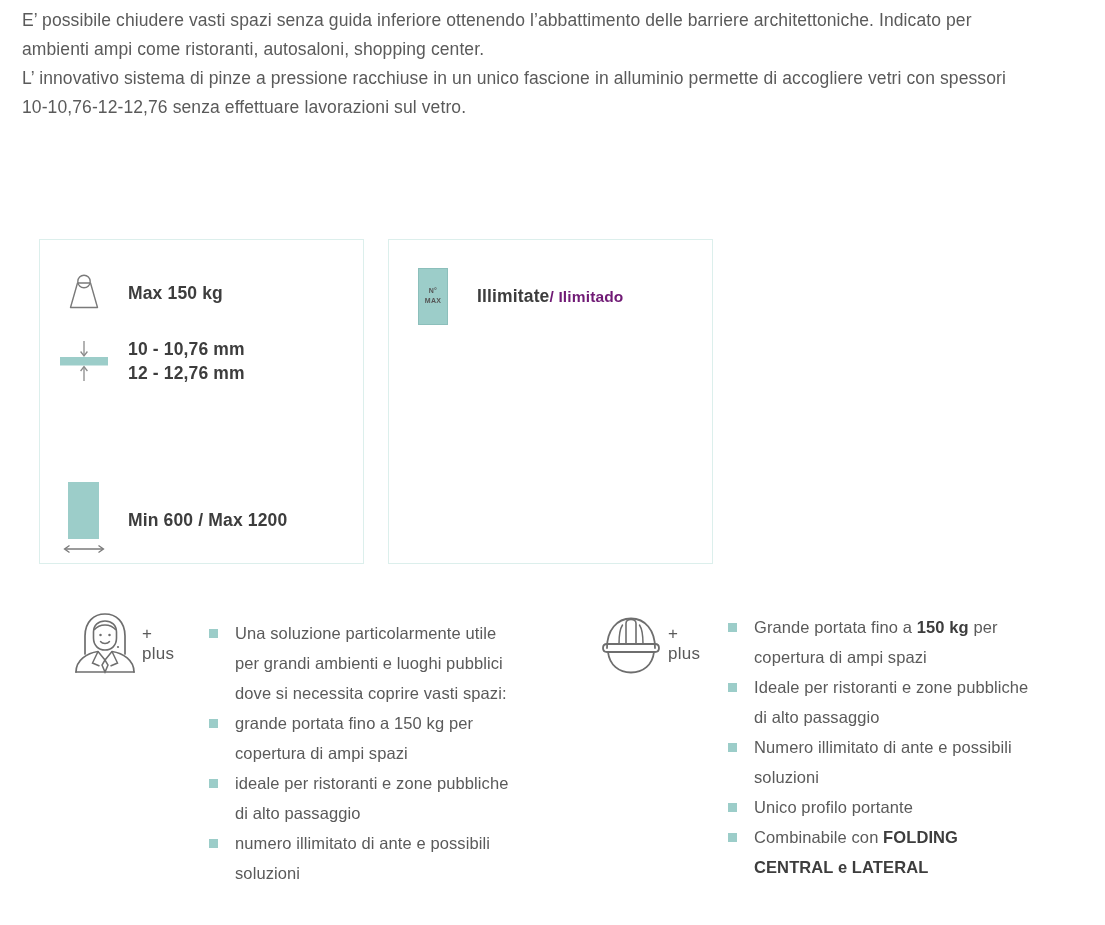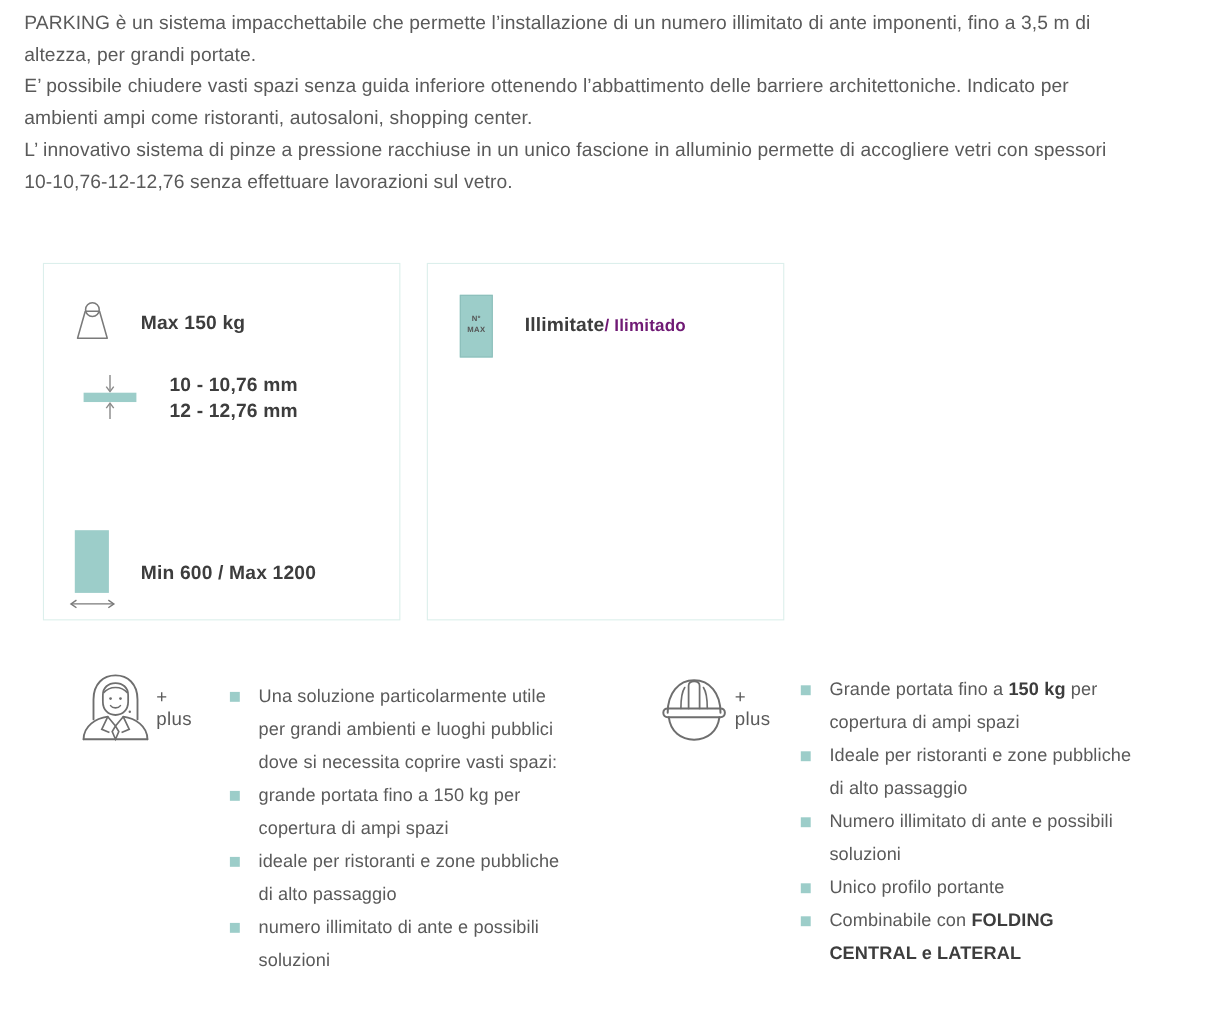--- a/index.html
+++ b/index.html
@@ -65,21 +65,21 @@
     line-height: 24px;
   }
   .spec-label .light {
     font-weight: bold;
     color: #701a75;
     font-size: 15.5px;
   }
 
   
   .r1 { position:absolute; left:0; top: 24px;  height: 58px; width:100%; }
-  .r2 { position:absolute; left:16px; top: 92px;  height: 58px; width:100%;gap:10px; }
+  .r2 { position:absolute; left:0; top: 92px;  height: 58px; width:100%; }
   .r3 { position:absolute; left:0; top: 162px; height: 70px; width:100%; }
   .r4 { position:absolute; left:0; top: 240px; height: 80px; width:100%; }
 
   .c2r1 { position:absolute; left:0; top: 22px;  height: 68px; width:100%; }
   .c2r2 { position:absolute; left:0; top: 110px; height: 55px; width:100%; }
   .teal-rect-num {
     width: 30px;
     height: 57px;
     background: #9ccdc9;
     border: 1px solid #8cbfbb;
@@ -142,21 +142,20 @@
     background: #9ccdc9;
   }
   .bullets li b { color: #3d3d3d; font-weight: bold; }
 
   svg { display: block; overflow: visible; }
 </style>
 </head>
 <body>
 
 <div class="intro">
-  <p>PARKING è un sistema impacchettabile che permette l’installazione di un numero illimitato di ante imponenti, fino a 3,5 m di altezza, per grandi portate.</p>
   <p>E’ possibile chiudere vasti spazi senza guida inferiore ottenendo l’abbattimento delle barriere architettoniche. Indicato per ambienti ampi come ristoranti, autosaloni, shopping center.</p>
   <p>L’ innovativo sistema di pinze a pressione racchiuse in un unico fascione in alluminio permette di accogliere vetri con spessori 10-10,76-12-12,76 senza effettuare lavorazioni sul vetro.</p>
 </div>
 
 <div class="cards">
 
   <div class="card">
 
     <div class="spec-row r1">
       <div class="spec-icon">

